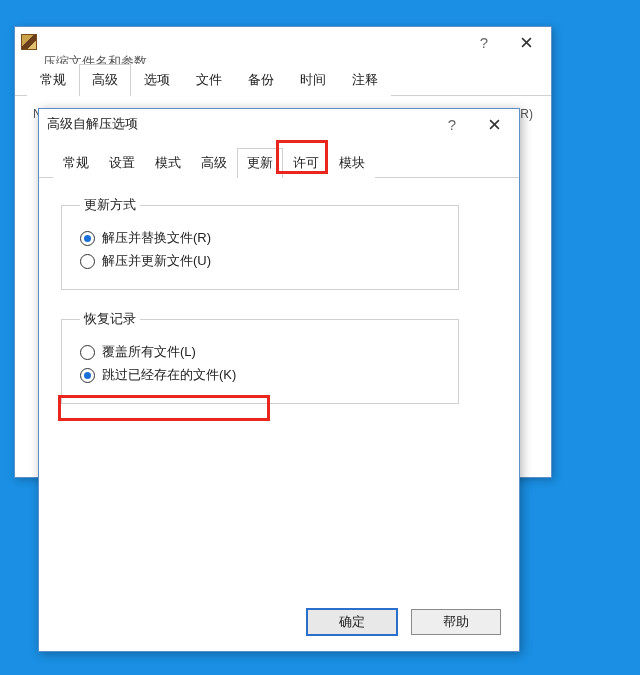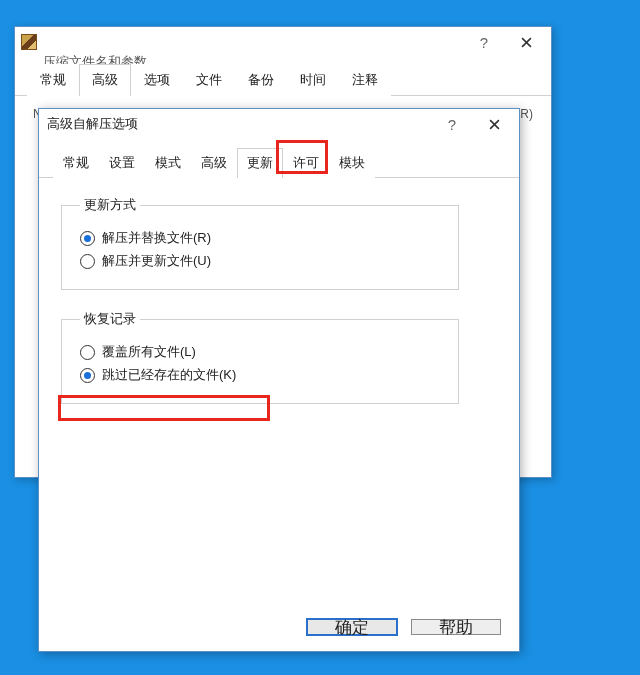--- a/index.html
+++ b/index.html
@@ -151,25 +151,25 @@
     background: #1a6fd8;
   }
 
   .btnrow {
     display: flex;
     justify-content: flex-end;
     gap: 14px;
     padding: 12px 18px 16px 0;
   }
   .btn {
-    width: 90px; height: 16px;
+    width: 90px; height: 26px;
     border: 1px solid #8a8a8a;
     background: #eee;
     display: flex; align-items: center; justify-content: center;
-    font-size: 17px;
+    font-size: 13px;
   }
   .btn.primary {
     border: 1px solid #2a6fc9;
     outline: 1px solid #2a6fc9;
     background: #e8e8e8;
   }
 
   
   .ov-wrap { position: relative; }
   .ov-wrap .red-frame {

